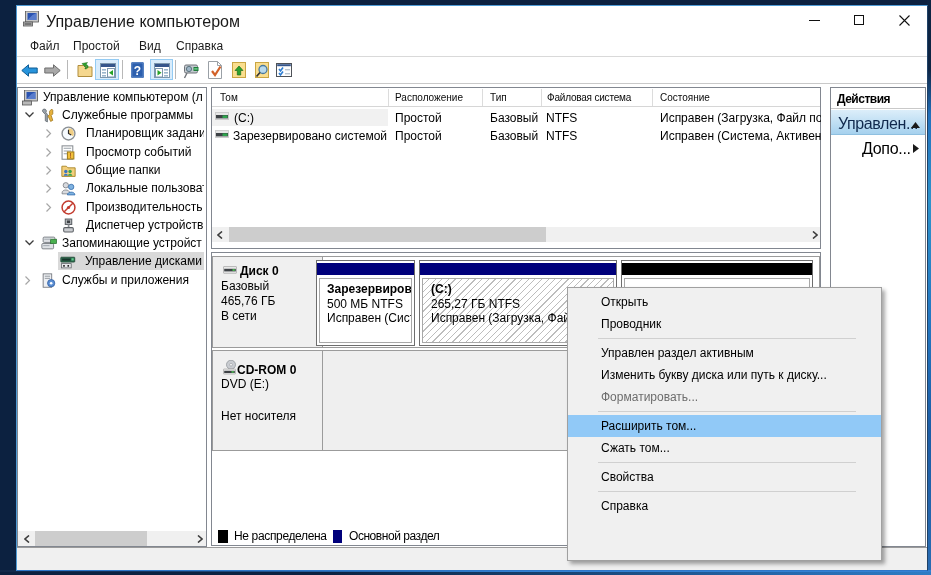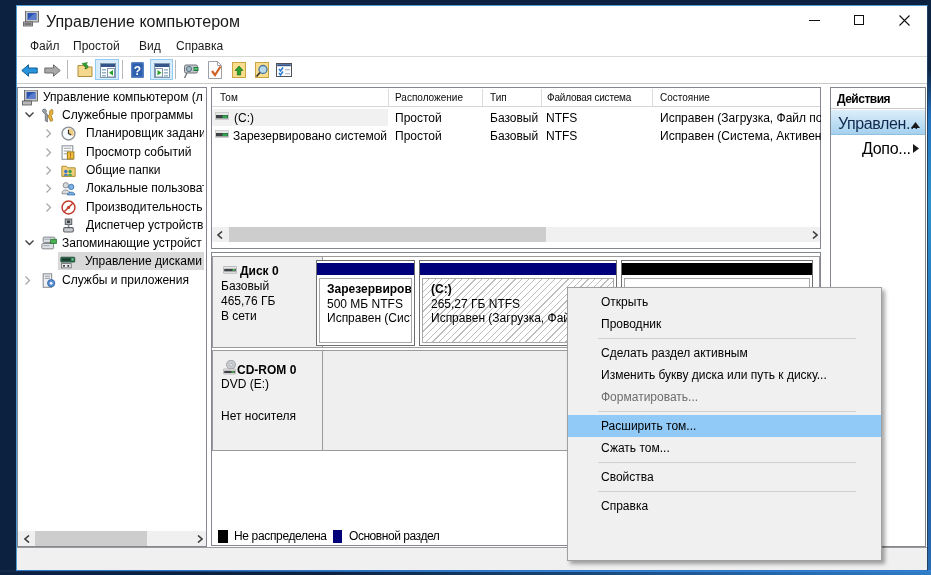--- a/index.html
+++ b/index.html
@@ -396,21 +396,21 @@
   </svg>
 <div class="abs" style="left:862px;top:140px;font-size:16px;letter-spacing:-0.3px">Допо...</div>
 <svg class="abs" style="left:913px;top:144px" width="6" height="9">
     <path d="M0 0 L6 4.5 L0 9 Z" fill="#1a1a1a"></path>
   </svg>
 
 <div class="abs" id="menu">
   <div class="mi">Открыть</div>
   <div class="mi">Проводник</div>
   <div class="msep"></div>
-  <div class="mi">Сделать раздел активным</div>
+  <div class="mi">Управлен раздел активным</div>
   <div class="mi">Изменить букву диска или путь к диску...</div>
   <div class="mi dis">Форматировать...</div>
   <div class="msep"></div>
   <div class="mi hl">Расширить том...</div>
   <div class="mi">Сжать том...</div>
   <div class="msep"></div>
   <div class="mi">Свойства</div>
   <div class="msep"></div>
   <div class="mi">Справка</div>
 </div>

